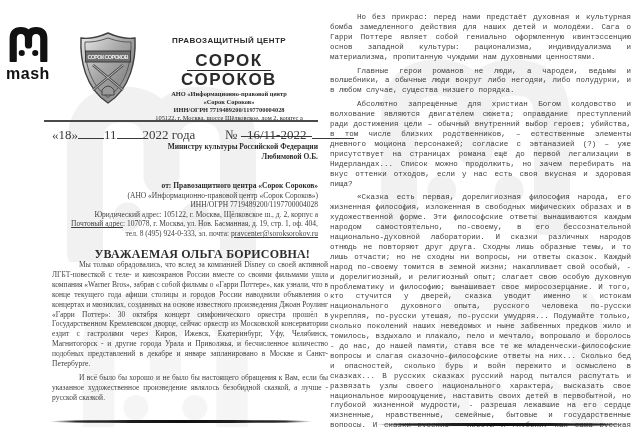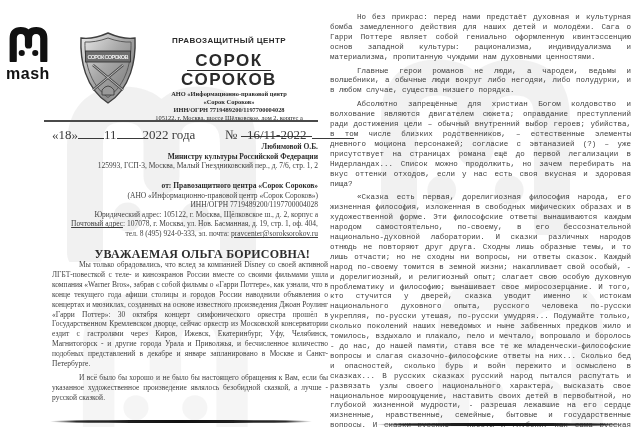--- a/index.html
+++ b/index.html
@@ -122,23 +122,22 @@
   <div class="addr">105122, г. Москва, шоссе Щёлковское, дом 2, корпус а</div>
 </div>
 
 <div class="hrule"></div>
 
 <div class="dateline">
   <span>«18»</span><span class="u sp"></span><span>11</span><span class="u sp"></span><span>2022 года</span><span style="display:inline-block;width:30px;"></span><span>№</span>&nbsp;<span class="numwrap">16/11-2022</span><span class="u" style="width:42px;"></span>
 </div>
 
 <div class="recipient">
+  <div class="b">Министру культуры Российской Федерации</div>
   <div class="b">Любимовой О.Б.</div>
-  <div class="b">Министру культуры Российской Федерации</div>
-  <div>125993, ГСП-3, Москва, Малый Гнездниковский пер., д. 7/6, стр. 1, 2</div>
 </div>
 
 <div class="sender">
   <div class="b">от: Правозащитного центра «Сорок Сороков»</div>
   <div>(АНО «Информационно-правовой центр «Сорок Сороков»)</div>
   <div>ИНН/ОГРН 7719489200/1197700004028</div>
   <div>Юридический адрес: 105122, г. Москва, Щёлковское ш., д. 2, корпус а</div>
   <div><span class="ul">Почтовый адрес</span><span>: 107078, г. Москва, ул. Нов. Басманная, д. 19, стр. 1, оф. 404,</span></div>
   <div><span>тел. 8 (495) 924-0-333, эл. почта: </span><span class="ul">pravcenter@soroksorokov.ru</span></div>
 </div>

